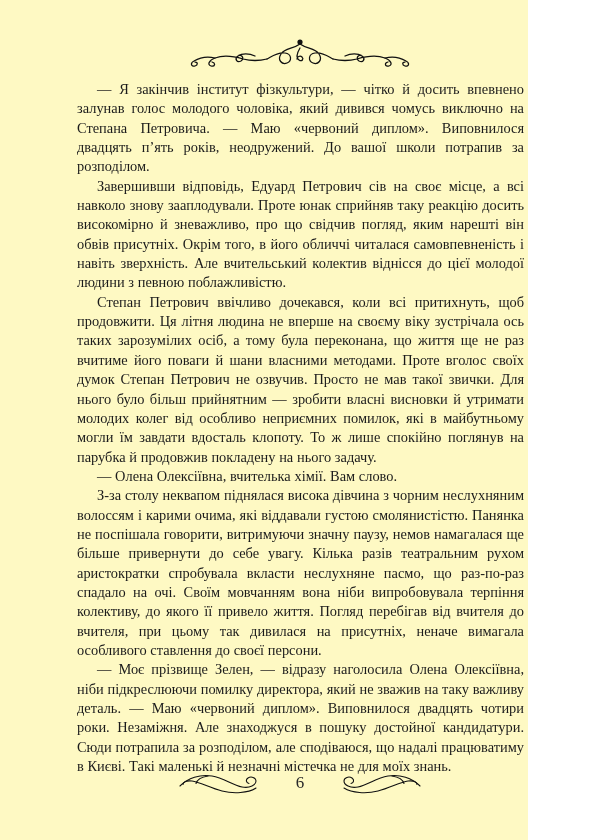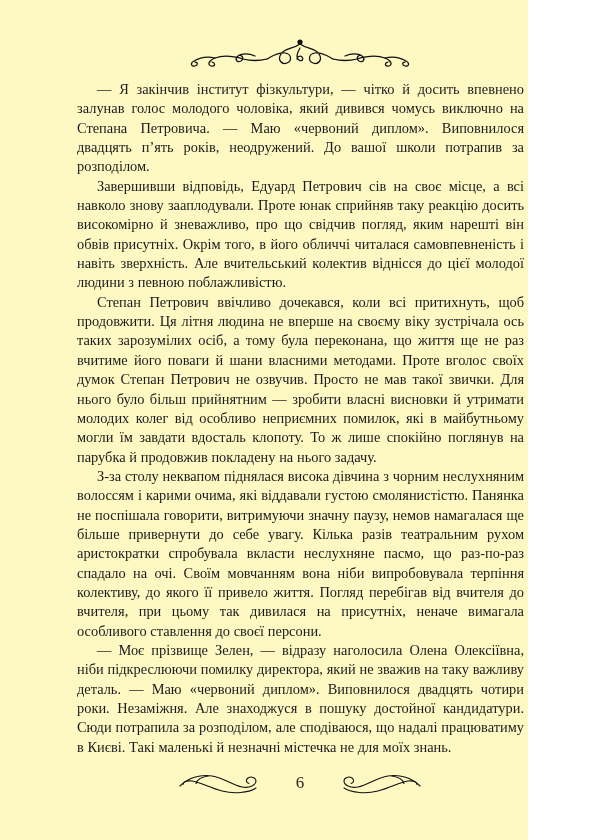--- a/index.html
+++ b/index.html
@@ -96,20 +96,21 @@
         <path d="M200 26 C 208 24, 216 26, 221 29 C 225 31, 224 35, 220 34 C 217 33, 217 30, 220 30"></path>
       </g>
       <circle cx="115" cy="10" r="2.6" fill="#111111"></circle>
     </svg>
   </div>
 
   <div class="body-text">
     <p class="para">— Я закінчив інститут фізкультури, — чітко й досить впевнено залунав голос молодого чоловіка, який дивився чомусь виключно на Степана Петровича. — Маю «червоний диплом». Виповнилося двадцять п’ять років, неодружений. До вашої школи потрапив за розподілом.</p>
     <p class="para">Завершивши відповідь, Едуард Петрович сів на своє місце, а всі навколо знову зааплодували. Проте юнак сприйняв таку реакцію досить високомірно й зневажливо, про що свідчив погляд, яким нарешті він обвів присутніх. Окрім того, в його обличчі читалася самовпевненість і навіть зверхність. Але вчительський колектив віднісся до цієї молодої людини з певною поблажливістю.</p>
     <p class="para">Степан Петрович ввічливо дочекався, коли всі притихнуть, щоб продовжити. Ця літня людина не вперше на своєму віку зустрічала ось таких зарозумілих осіб, а тому була переконана, що життя ще не раз вчитиме його поваги й шани власними методами. Проте вголос своїх думок Степан Петрович не озвучив. Просто не мав такої звички. Для нього було більш прийнятним — зробити власні висновки й утримати молодих колег від особливо неприємних помилок, які в майбутньому могли їм завдати вдосталь клопоту. То ж лише спокійно поглянув на парубка й продовжив покладену на нього задачу.</p>
+    <p class="para">— Олена Олексіївна, вчителька хімії. Вам слово.</p>
     <p class="para">З-за столу неквапом піднялася висока дівчина з чорним неслухняним волоссям і карими очима, які віддавали густою смолянистістю. Панянка не поспішала говорити, витримуючи значну паузу, немов намагалася ще більше привернути до себе увагу. Кілька разів театральним рухом аристократки спробувала вкласти неслухняне пасмо, що раз-по-раз спадало на очі. Своїм мовчанням вона ніби випробовувала терпіння колективу, до якого її привело життя. Погляд перебігав від вчителя до вчителя, при цьому так дивилася на присутніх, неначе вимагала особливого ставлення до своєї персони.</p>
     <p class="para">— Моє прізвище Зелен, — відразу наголосила Олена Олексіївна, ніби підкреслюючи помилку директора, який не зважив на таку важливу деталь. — Маю «червоний диплом». Виповнилося двадцять чотири роки. Незаміжня. Але знаходжуся в пошуку достойної кандидатури. Сюди потрапила за розподілом, але сподіваюся, що надалі працюватиму в Києві. Такі маленькі й незначні містечка не для моїх знань.</p>
   </div>
 
   <div class="footer">
     <svg class="flourish-left" width="84" height="26" viewBox="0 0 84 26" fill="none">
       <g stroke="#111111" stroke-width="1.1" fill="none" stroke-linecap="round">
         <path d="M2 16 C 10 8, 22 4, 34 6 C 46 8, 54 15, 64 17 C 72 18.5, 78 15, 78 11 C 78 7.5, 73 6, 70 8 C 67.5 9.6, 68 13, 71 13.5"></path>
         <path d="M78 18 C 70 23, 56 24, 44 21 C 32 18, 22 12, 14 11 C 8 10.3, 5 12, 5 14.5"></path>
         <path d="M30 6 C 24 7, 19 10, 18 13.5"></path>

